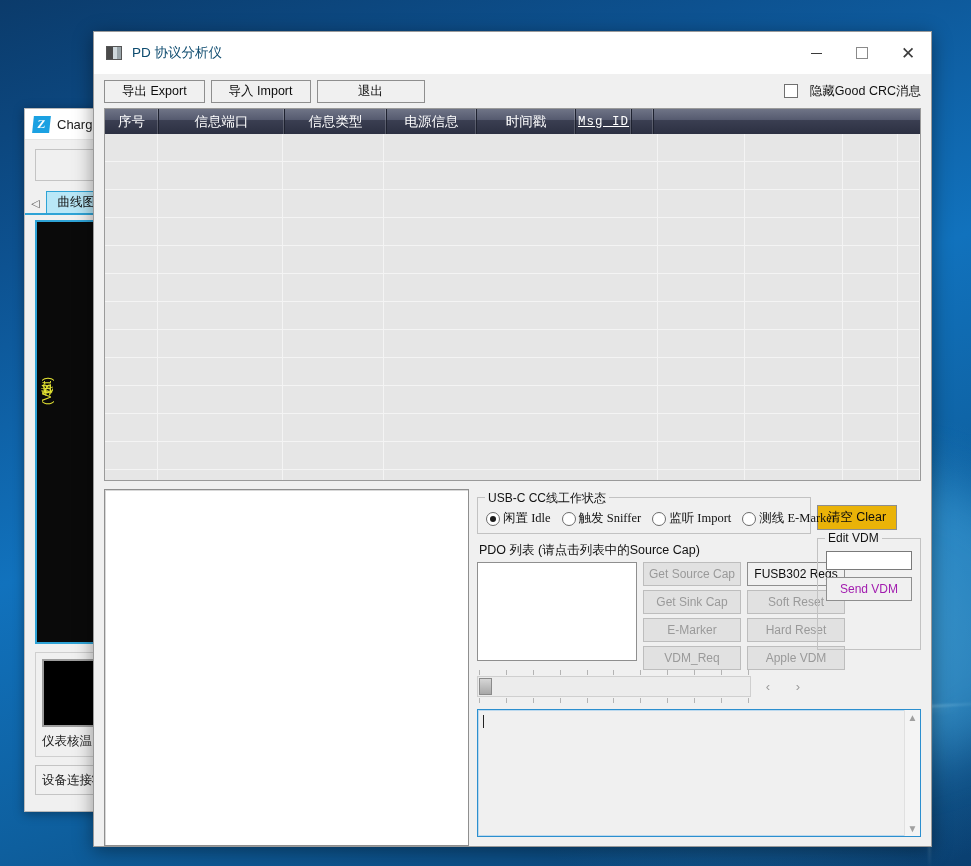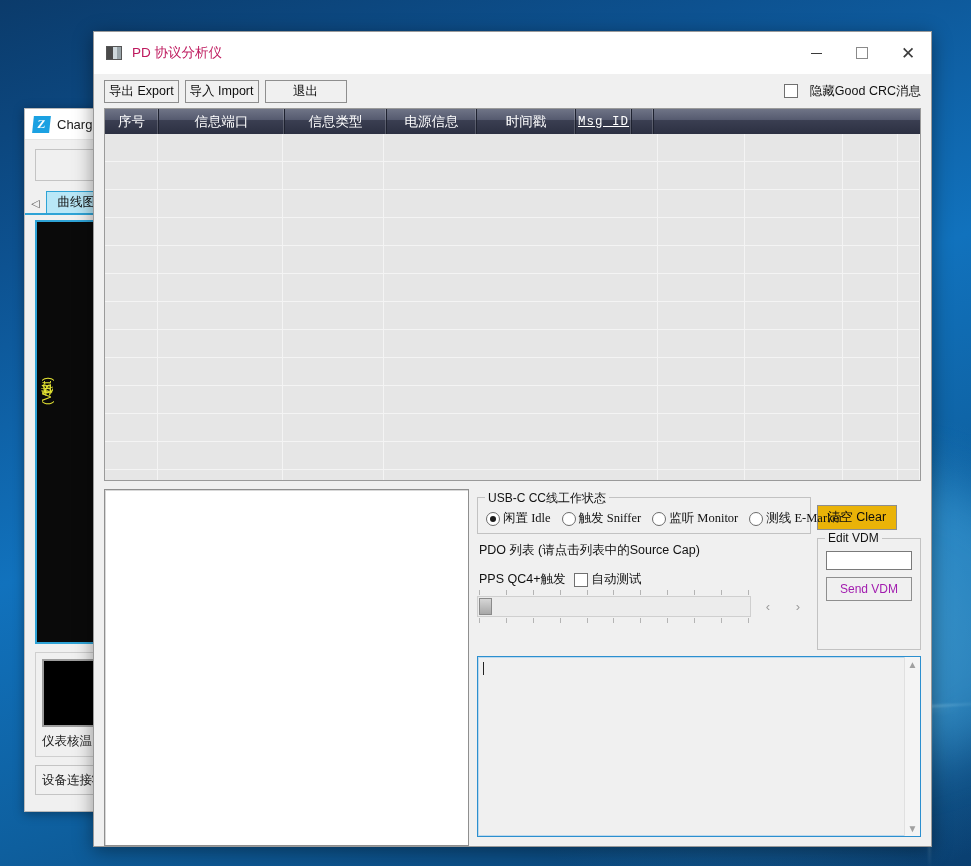--- a/index.html
+++ b/index.html
@@ -201,21 +201,21 @@
   }
   #pd-icon {
     width: 14px; height: 12px;
     margin-left: 12px;
     background: linear-gradient(90deg, #4a4a4a 0 40%, #cfd8dc 40% 70%, #9aa5aa 70% 100%);
     border: 1px solid #555;
   }
   #pd-title {
     margin-left: 10px;
     font-size: 13.5px;
-    color: #be185d;
+    color: #0c4a6e;
   }
   #pd-winbtns {
     margin-left: auto;
     display: flex;
     height: 100%;
   }
   .winbtn {
     width: 46px;
     height: 100%;
     display: flex;
@@ -233,21 +233,21 @@
     height: 34px;
     display: flex;
     align-items: center;
     padding: 0 10px;
     gap: 6px;
     flex: 0 0 auto;
   }
   .tb-btn {
     height: 21px;
     min-width: 44px;
-    padding: 0 4px;
+    padding: 0 17px;
     font-size: 12.5px;
     background: #f0f0f0;
     border: 1px solid #8e8e8e;
     color: #0d0d0d;
     display: flex;
     align-items: center;
     justify-content: center;
     line-height: 1;
   }
   #tb-exit { min-width: 72px; }
@@ -764,39 +764,47 @@
               <div class="radio-item">
                 <span class="rb checked"></span>
                 <span>闲置 Idle</span>
               </div>
               <div class="radio-item">
                 <span class="rb"></span>
                 <span>触发 Sniffer</span>
               </div>
               <div class="radio-item">
                 <span class="rb"></span>
-                <span>监听 Monitor</span>
+                <span>监听 Import</span>
               </div>
               <div class="radio-item">
                 <span class="rb"></span>
                 <span>测线 E-Marker</span>
               </div>
             </div>
           </div>
 
           <div id="pdo-label">PDO 列表 (请点击列表中的Source Cap)</div>
 
-
-          <div id="pps-row">
-            <span>PPS QC4+触发</span>
-            <span style="display:flex;align-items:center;gap:4px;">
-              <span class="cb-box"></span>
-              <span>自动测试</span>
-            </span>
+          <div id="pdo-area">
+            <div id="pdo-list"></div>
+            <div class="cmd-col">
+              <div class="cmd-btn">Get Source Cap</div>
+              <div class="cmd-btn">Get Sink Cap</div>
+              <div class="cmd-btn">E-Marker</div>
+              <div class="cmd-btn">VDM_Req</div>
+            </div>
+            <div class="cmd-col">
+              <div class="cmd-btn enabled">FUSB302 Regs</div>
+              <div class="cmd-btn">Soft Reset</div>
+              <div class="cmd-btn">Hard Reset</div>
+              <div class="cmd-btn">Apple VDM</div>
+            </div>
           </div>
+
 
           <div id="slider-row">
             <div id="slider-wrap">
               <div class="tick-row">
                 <div class="tick"></div>
                   <div class="tick"></div>
                 <div class="tick"></div>
                   <div class="tick"></div>
                 <div class="tick"></div>
                   <div class="tick"></div>

